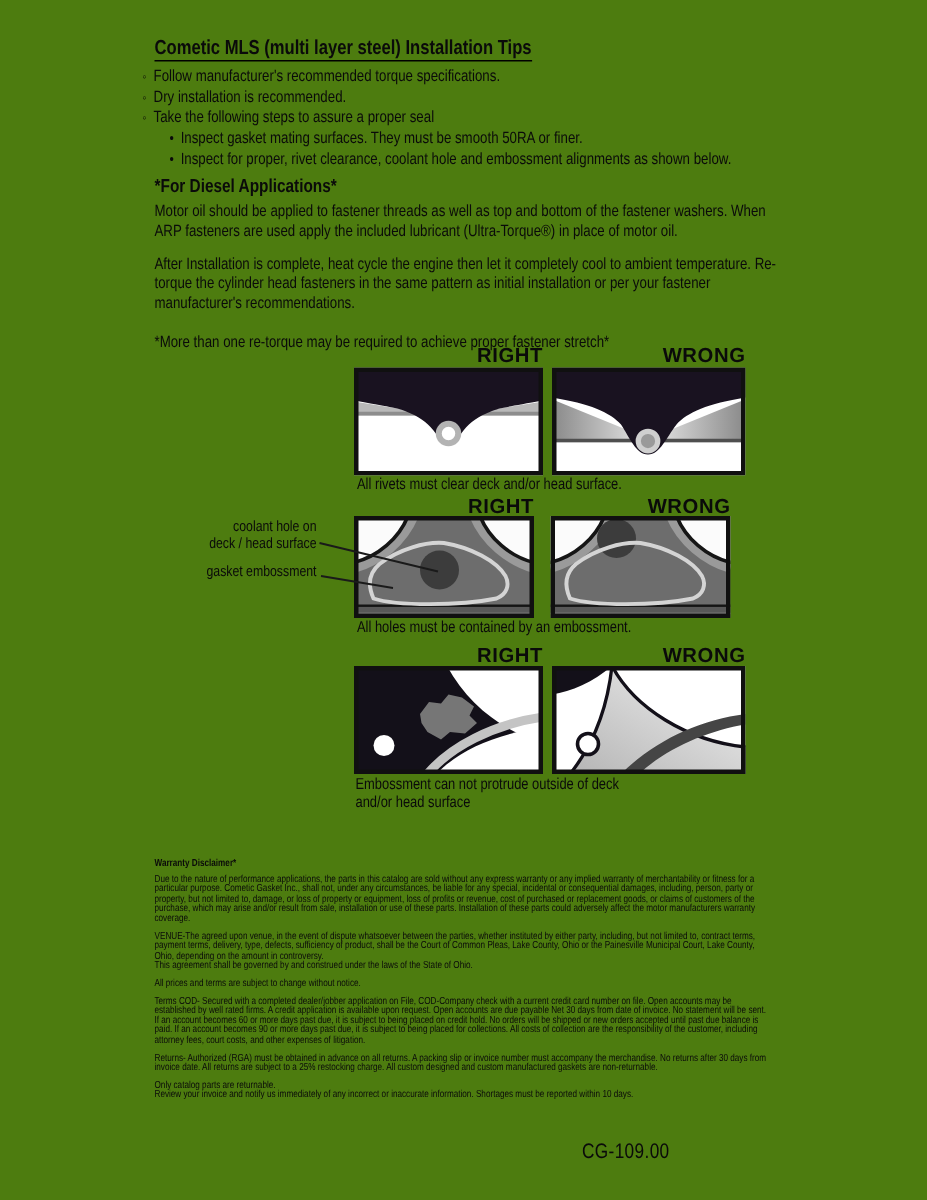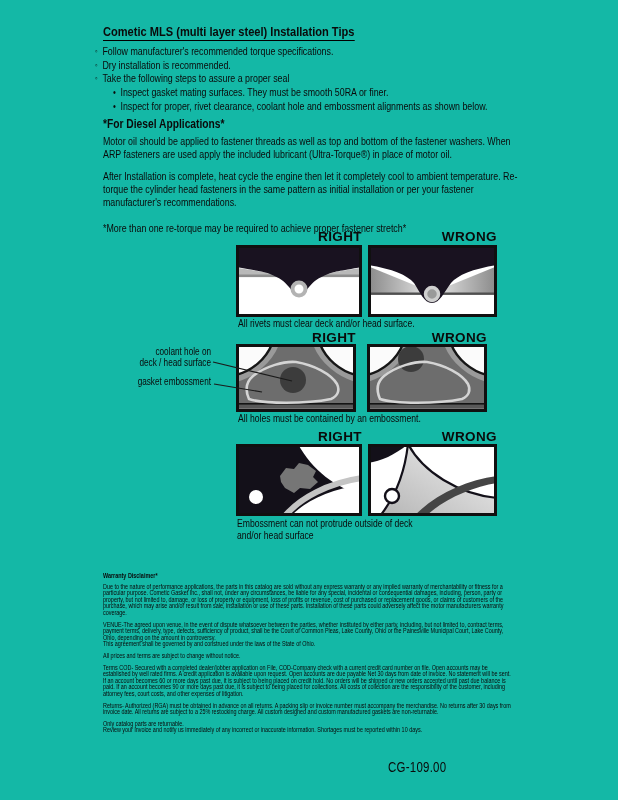--- a/index.html
+++ b/index.html
@@ -1,17 +1,17 @@
 <!DOCTYPE html>
 <html><head>
 <meta charset="utf-8">
 <style>
   html,body{margin:0;padding:0;background:#ffffff;}
   body{width:618px;height:800px;position:relative;font-family:"Liberation Sans",sans-serif;color:#0a0a0a;}
-  .page{position:absolute;inset:0;background:#14b8a6;overflow:hidden;}
+  .page{position:absolute;inset:0;background:#4d7c0f;overflow:hidden;}
   .cx{transform:scaleX(0.82);transform-origin:0 0;}
   .cx80{transform:scaleX(0.80);transform-origin:0 0;}
   .abs{position:absolute;}
   .title{font-size:13.5px;font-weight:bold;white-space:nowrap;}
   .title span{display:inline-block;border-bottom:1.6px solid #000;padding-bottom:1px;}
   .bullets{width:520px;font-size:10.8px;line-height:13.7px;}
   .b-row{display:flex;}
   .b-mark{width:9px;flex:0 0 9px;font-size:9px;line-height:13.7px;}
   .b-sub{margin-left:22px;}
   .b-sub .b-mark{font-size:10px;}

